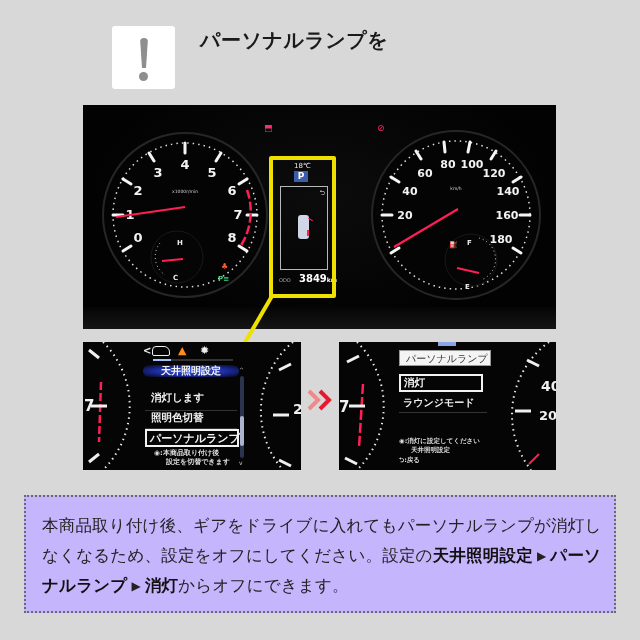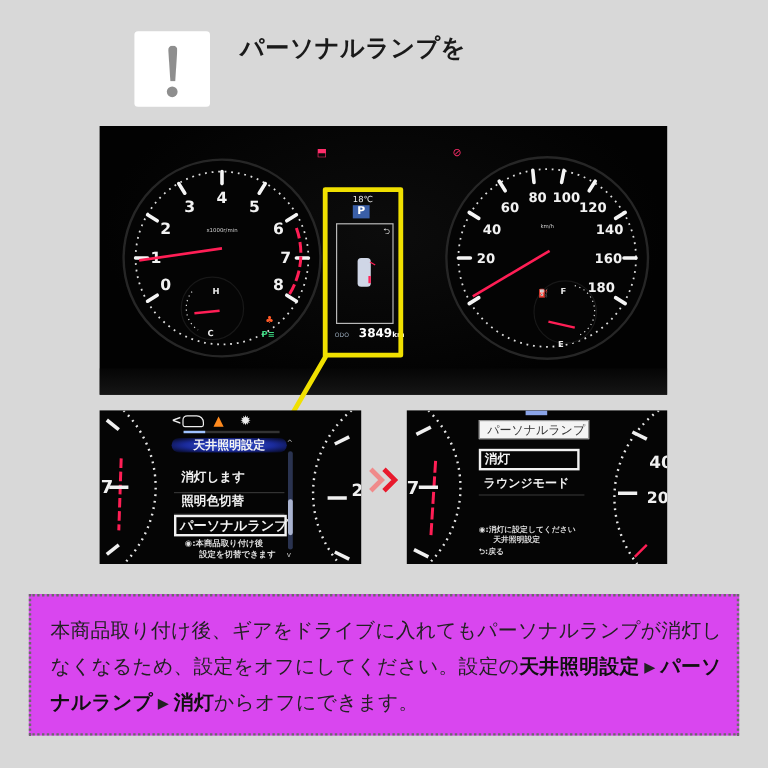--- a/index.html
+++ b/index.html
@@ -22,21 +22,21 @@
   
   .panel { position: absolute; top: 342px; height: 128px; background: #050505; overflow: hidden; }
   .panel-left { left: 83px; width: 218px; }
   .panel-right { left: 339px; width: 217px; }
 
   .menu-text { position: absolute; color: #f2f2f2; font-weight: bold; white-space: nowrap; }
 
   .arrow-chev { position: absolute; left: 307px; top: 389px; width: 30px; height: 22px; }
 
   
-  .desc { position: absolute; left: 24px; top: 495px; width: 592px; height: 118px; background: #d946ef; border: 2px dotted #6a6a6a; }
+  .desc { position: absolute; left: 24px; top: 495px; width: 592px; height: 118px; background: #c4b5fd; border: 2px dotted #6a6a6a; }
   .desc p { position: absolute; left: 16px; top: 14px; width: 568px; font-size: 16.5px; line-height: 30px; color: #222; letter-spacing: 0.2px; }
   .desc b { font-weight: bold; color: #111; }
   .tri { font-size: 12px; display: inline-block; margin: 0 4px; vertical-align: 1px; }
 </style>
 </head>
 <body>
 
 <div class="header">
   <div class="alert-box">
     <div class="bar"></div>

